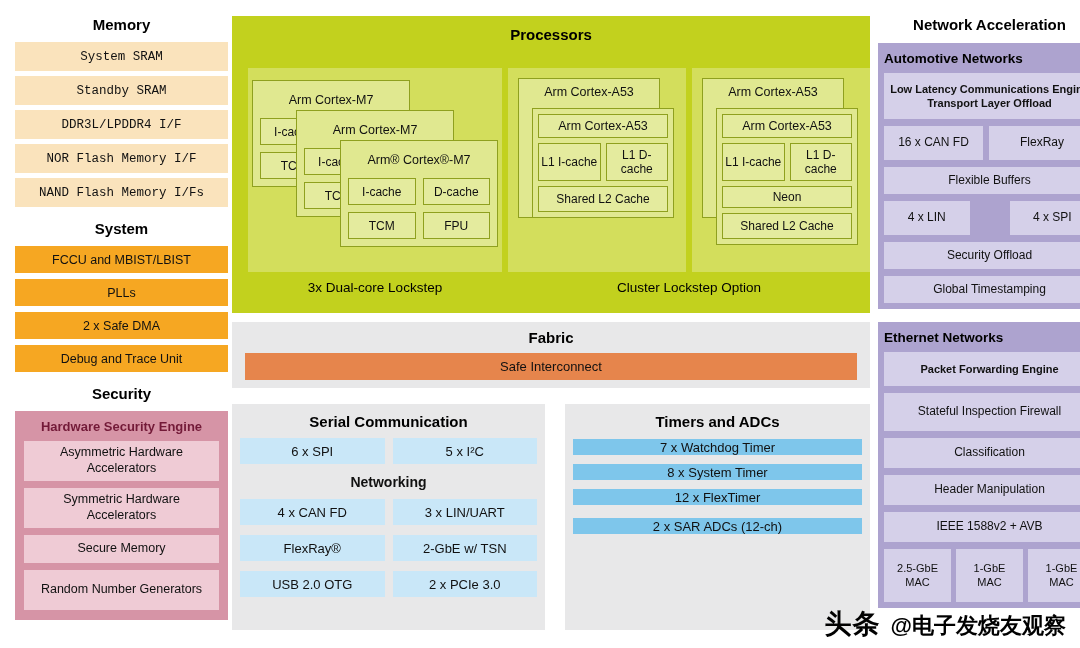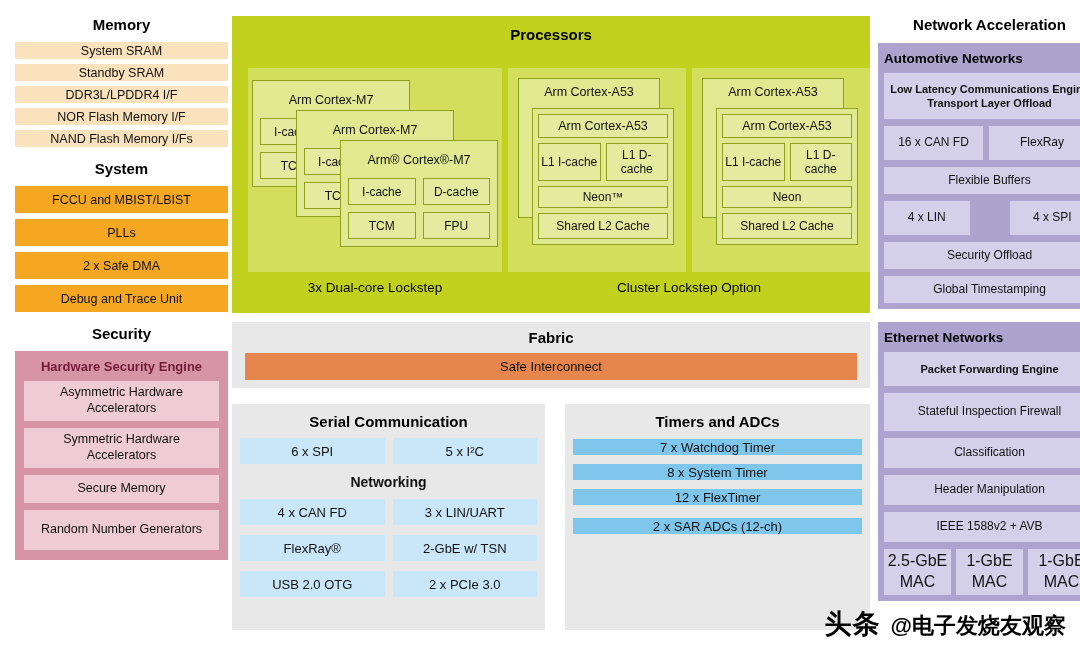--- a/index.html
+++ b/index.html
@@ -5,21 +5,21 @@
   * { margin:0; padding:0; box-sizing:border-box; }
   html, body { width:1080px; height:648px; }
   body { background:#ffffff; font-family:"Liberation Sans", sans-serif; color:#111; position:relative; overflow:hidden; }
 
   .sec-title { font-size:15px; font-weight:bold; text-align:center; color:#000; }
 
   
   .col-left { position:absolute; left:15px; top:16px; width:213px; }
   .group-title { margin-bottom:9px; }
   .memory-group, .system-group { margin-bottom:13px; }
-  .mem-item { background:#FAE3BC; height:17px; margin-bottom:5px; display:flex; align-items:center; justify-content:center; font-size:12.5px; }
+  .mem-item { background:#FAE3BC; height:29px; margin-bottom:5px; display:flex; align-items:center; justify-content:center; font-size:12.5px;font-family:Liberation Mono, monospace; }
   .sys-item { background:#F6A722; height:27px; margin-bottom:6px; display:flex; align-items:center; justify-content:center; font-size:12.5px; }
   .security-box { background:#D694A6; padding:8px 9px 3px; }
   .hse-title { color:#731A38; font-weight:bold; font-size:13px; text-align:center; margin-bottom:7px; }
   .sec-item { background:#EFCBD5; margin-bottom:7px; min-height:28px; display:flex; align-items:center; justify-content:center; text-align:center; font-size:12.5px; line-height:1.25; padding:3px 10px; }
   .sec-item.tall { min-height:40px; }
 
   
   .processors { position:absolute; left:232px; top:16px; width:638px; height:297px; background:#C2D11E; }
   .processors-title { padding-top:10px; }
   .proc-panel { position:absolute; background:rgba(255,255,255,0.28); }
@@ -76,21 +76,21 @@
   .net-engine { font-weight:bold; font-size:11px; min-height:46px; }
   .eth-engine { font-weight:bold; font-size:11px; min-height:34px; }
   .cell-27 { min-height:27px; }
   .cell-30 { min-height:30px; }
   .cell-34 { min-height:34px; }
   .cell-38 { min-height:38px; }
   .net-row { display:grid; gap:6px; }
   .net-row.canfd-row { grid-template-columns:99px 1fr; }
   .net-row.linspi-row { grid-template-columns:1fr 1fr;gap:40px; }
   .mac-row { display:grid; grid-template-columns:1fr 1fr 1fr; gap:5px; }
-  .mac-cell { font-size:16px; min-height:38px; padding:2px; }
+  .mac-cell { font-size:11px; min-height:38px; padding:12px; }
 
   
   .watermark { position:absolute; right:14px; bottom:6px; display:flex; align-items:baseline; gap:10px; font-weight:bold; color:#000; }
   .wm-logo { font-size:27px; letter-spacing:1px; }
   .wm-handle { font-size:22px; }
 </style>
 </head>
 <body>
 
 <div>
@@ -167,21 +167,20 @@
     </div>
 
     <div class="proc-panel a53-panel-1">
       <div class="a53-back">Arm Cortex-A53</div>
       <div class="a53-front">
         <div class="a53-box a53-title-box">Arm Cortex-A53</div>
         <div class="l1-row">
           <div class="a53-box l1-cell">L1 I-cache</div>
           <div class="a53-box l1-cell">L1 D-cache</div>
         </div>
-        <div class="a53-box neon-box">Neon™</div>
         <div class="a53-box l2-box">Shared L2 Cache</div>
       </div>
     </div>
 
     <div class="proc-panel a53-panel-2">
       <div class="a53-back">Arm Cortex-A53</div>
       <div class="a53-front">
         <div class="a53-box a53-title-box">Arm Cortex-A53</div>
         <div class="l1-row">
           <div class="a53-box l1-cell">L1 I-cache</div>

